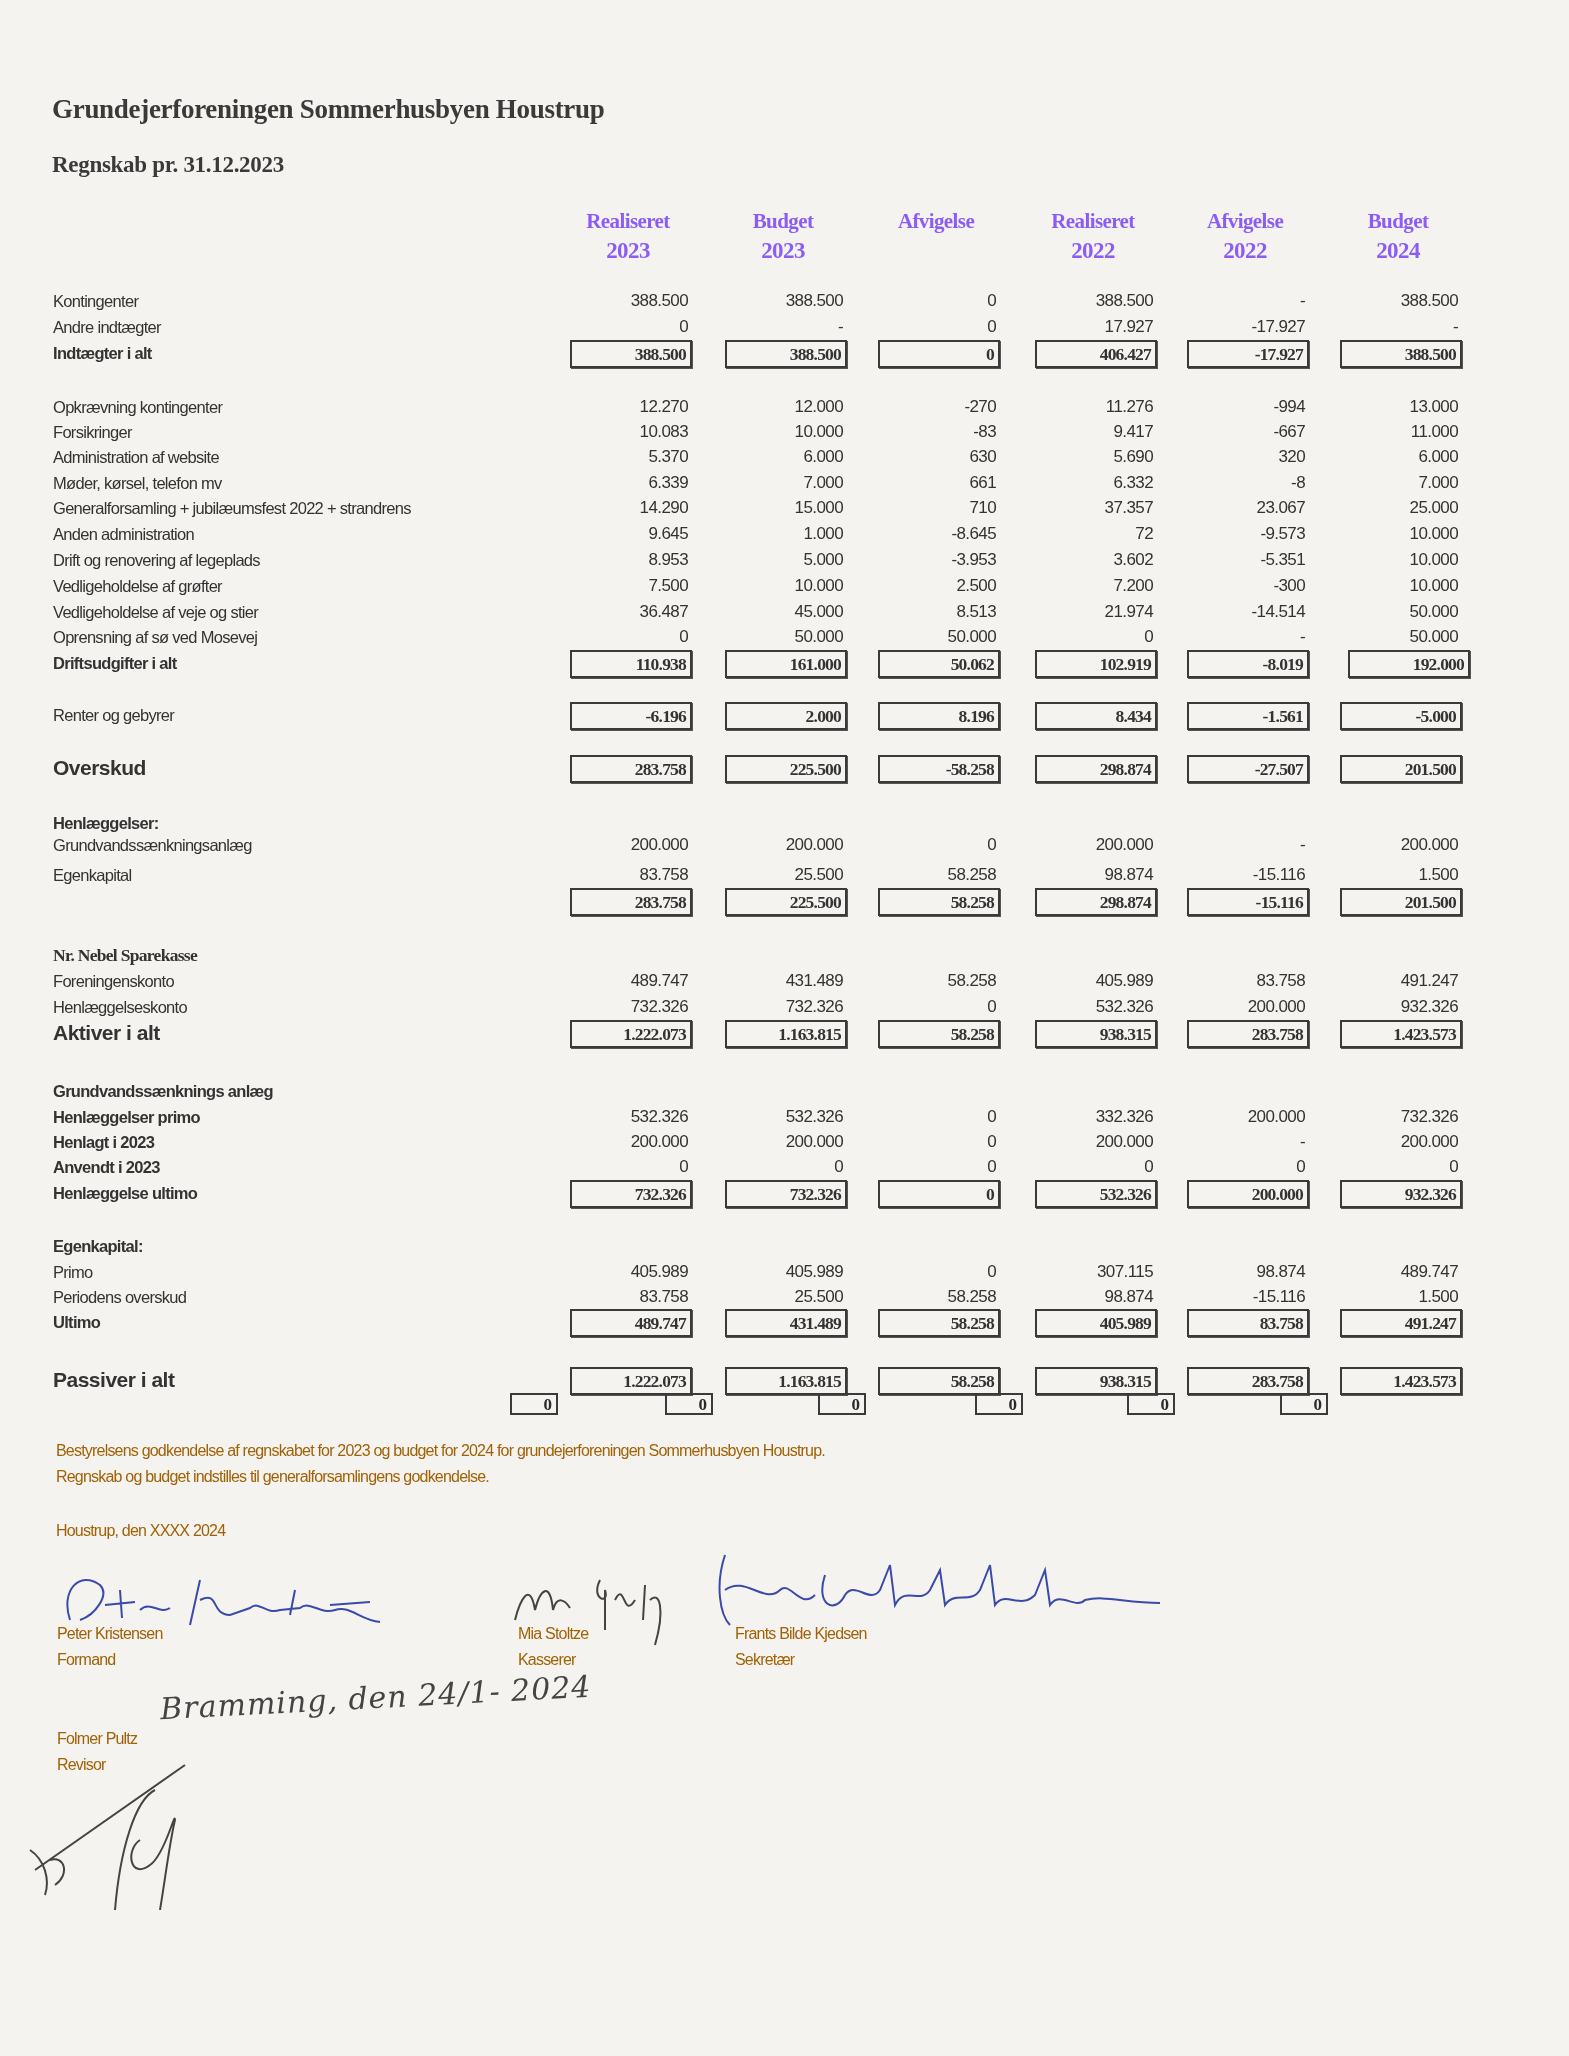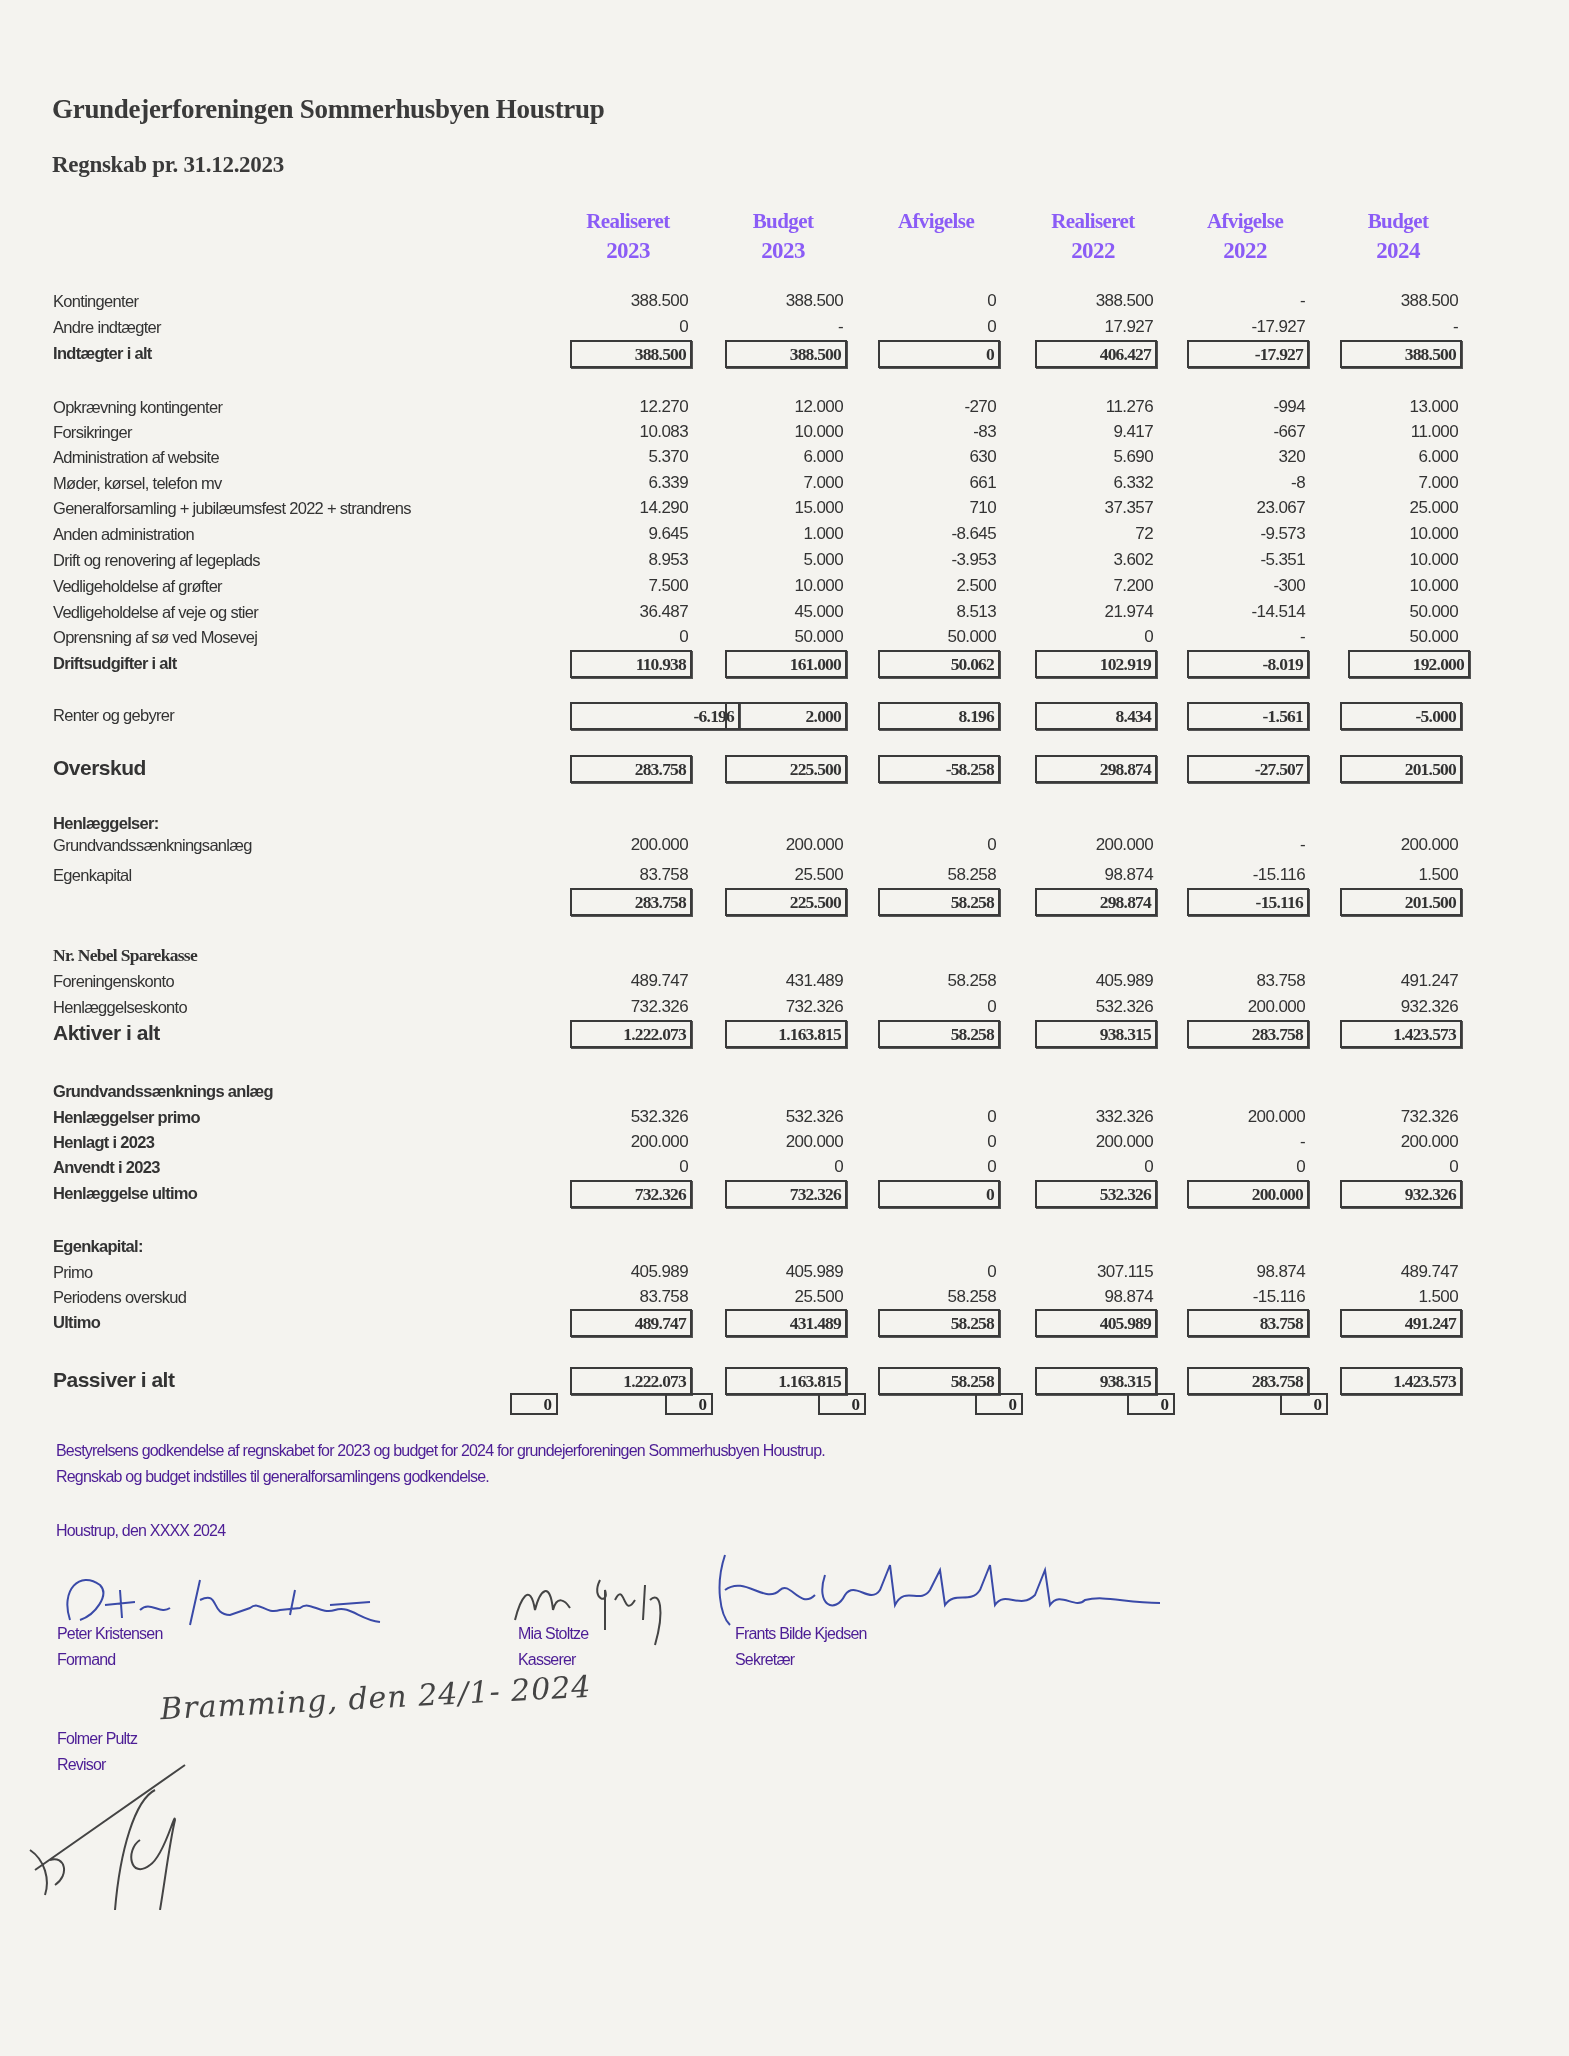--- a/index.html
+++ b/index.html
@@ -26,21 +26,21 @@
   .cell.box {
     border: 2px solid #3a3a3a; box-shadow: 1px 1px 0 #555;
     height: 24px; line-height: 24px; padding-right: 4px; width: 114px;
     font-family: "Liberation Serif", serif; font-weight: bold; font-size: 17.5px; letter-spacing: -0.8px;
   }
   .zero-box {
     position: absolute; width: 48px; height: 22px; border: 2px solid #3a3a3a;
     text-align: right; padding-right: 4px; box-sizing: border-box;
     font-family: "Liberation Serif", serif; font-weight: bold; font-size: 17px; line-height: 20px;
   }
-  .text { position: absolute; left: 56px; font-family: "Liberation Sans", sans-serif; font-size: 16px; color: #4c1d95; letter-spacing: -0.8px; white-space: nowrap; }
+  .text { position: absolute; left: 56px; font-family: "Liberation Sans", sans-serif; font-size: 16px; color: #a16207; letter-spacing: -0.8px; white-space: nowrap; }
   .sig { position: absolute; }
 </style>
 </head>
 <body>
 
 <div id="title" class="abs serif">Grundejerforeningen Sommerhusbyen Houstrup</div>
 <div id="subtitle" class="abs serif">Regnskab pr. 31.12.2023</div>
 
 <div id="colheads">
     <div class="colhead" style="left: 558px;">
@@ -190,21 +190,21 @@
       <div class="label bold">Driftsudgifter i alt</div>
       <div class="cell box" style="left: 570px;">110.938</div>
       <div class="cell box" style="left: 725px;">161.000</div>
       <div class="cell box" style="left: 878px;">50.062</div>
       <div class="cell box" style="left: 1035px;">102.919</div>
       <div class="cell box" style="left: 1187px;">-8.019</div>
       <div class="cell box" style="left: 1340px; margin-left: 8px;">192.000</div>
     </div>
     <div class="row" style="top: 702px;">
       <div class="label">Renter og gebyrer</div>
-      <div class="cell box" style="left: 570px; padding-left: 48px;">-6.196</div>
+      <div class="cell box" style="left: 570px;">-6.196</div>
       <div class="cell box" style="left: 725px;">2.000</div>
       <div class="cell box" style="left: 878px;">8.196</div>
       <div class="cell box" style="left: 1035px;">8.434</div>
       <div class="cell box" style="left: 1187px;">-1.561</div>
       <div class="cell box" style="left: 1340px;">-5.000</div>
     </div>
     <div class="row" style="top: 755px;">
       <div class="label big">Overskud</div>
       <div class="cell box" style="left: 570px;">283.758</div>
       <div class="cell box" style="left: 725px;">225.500</div>

